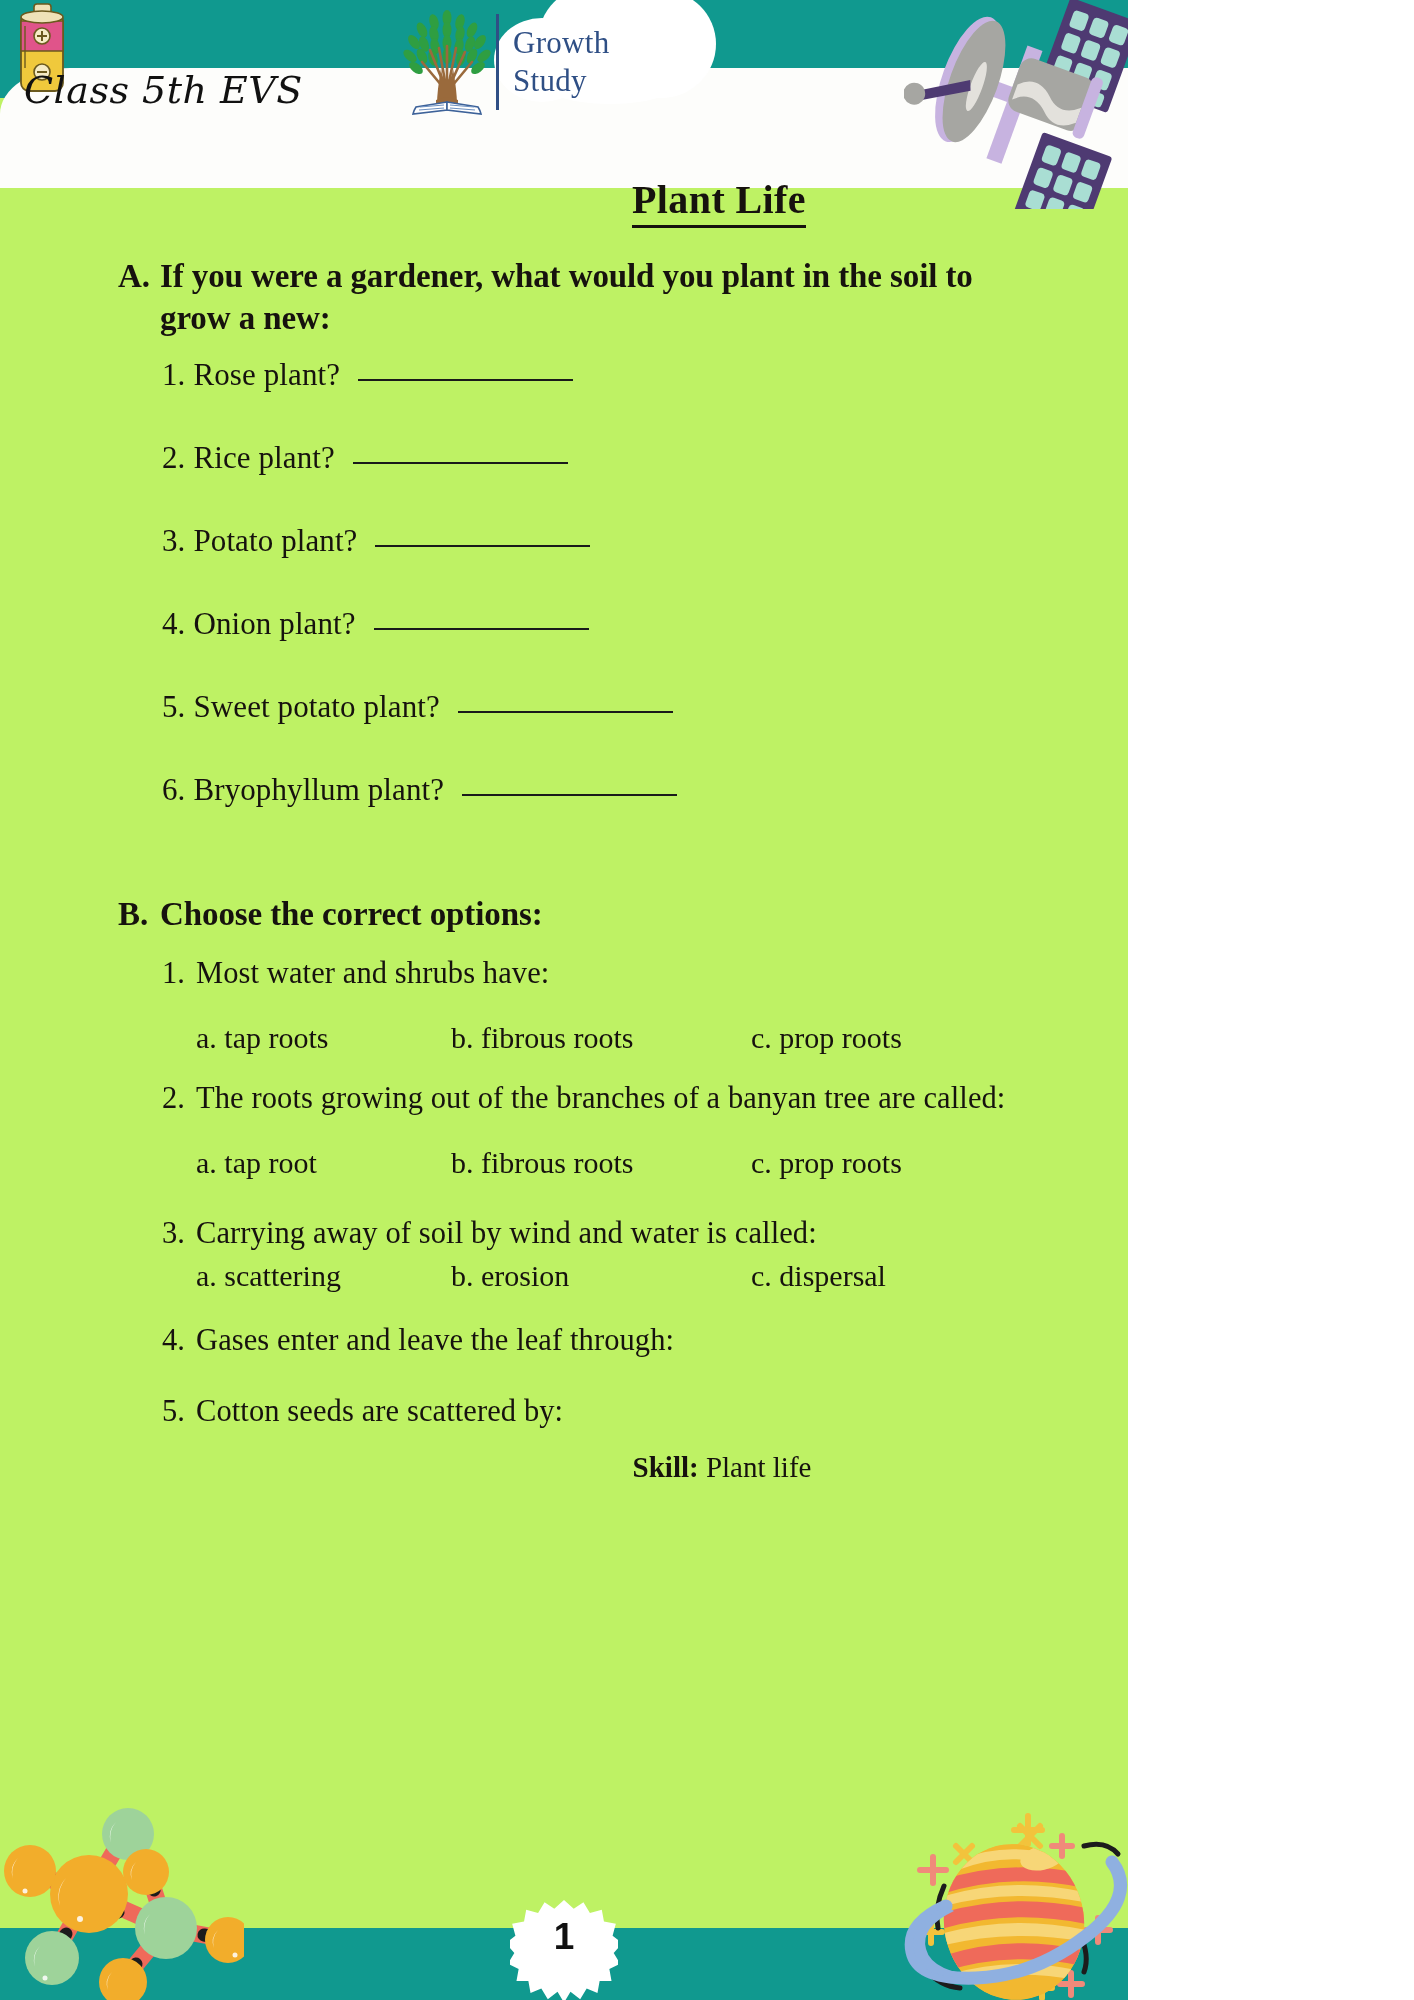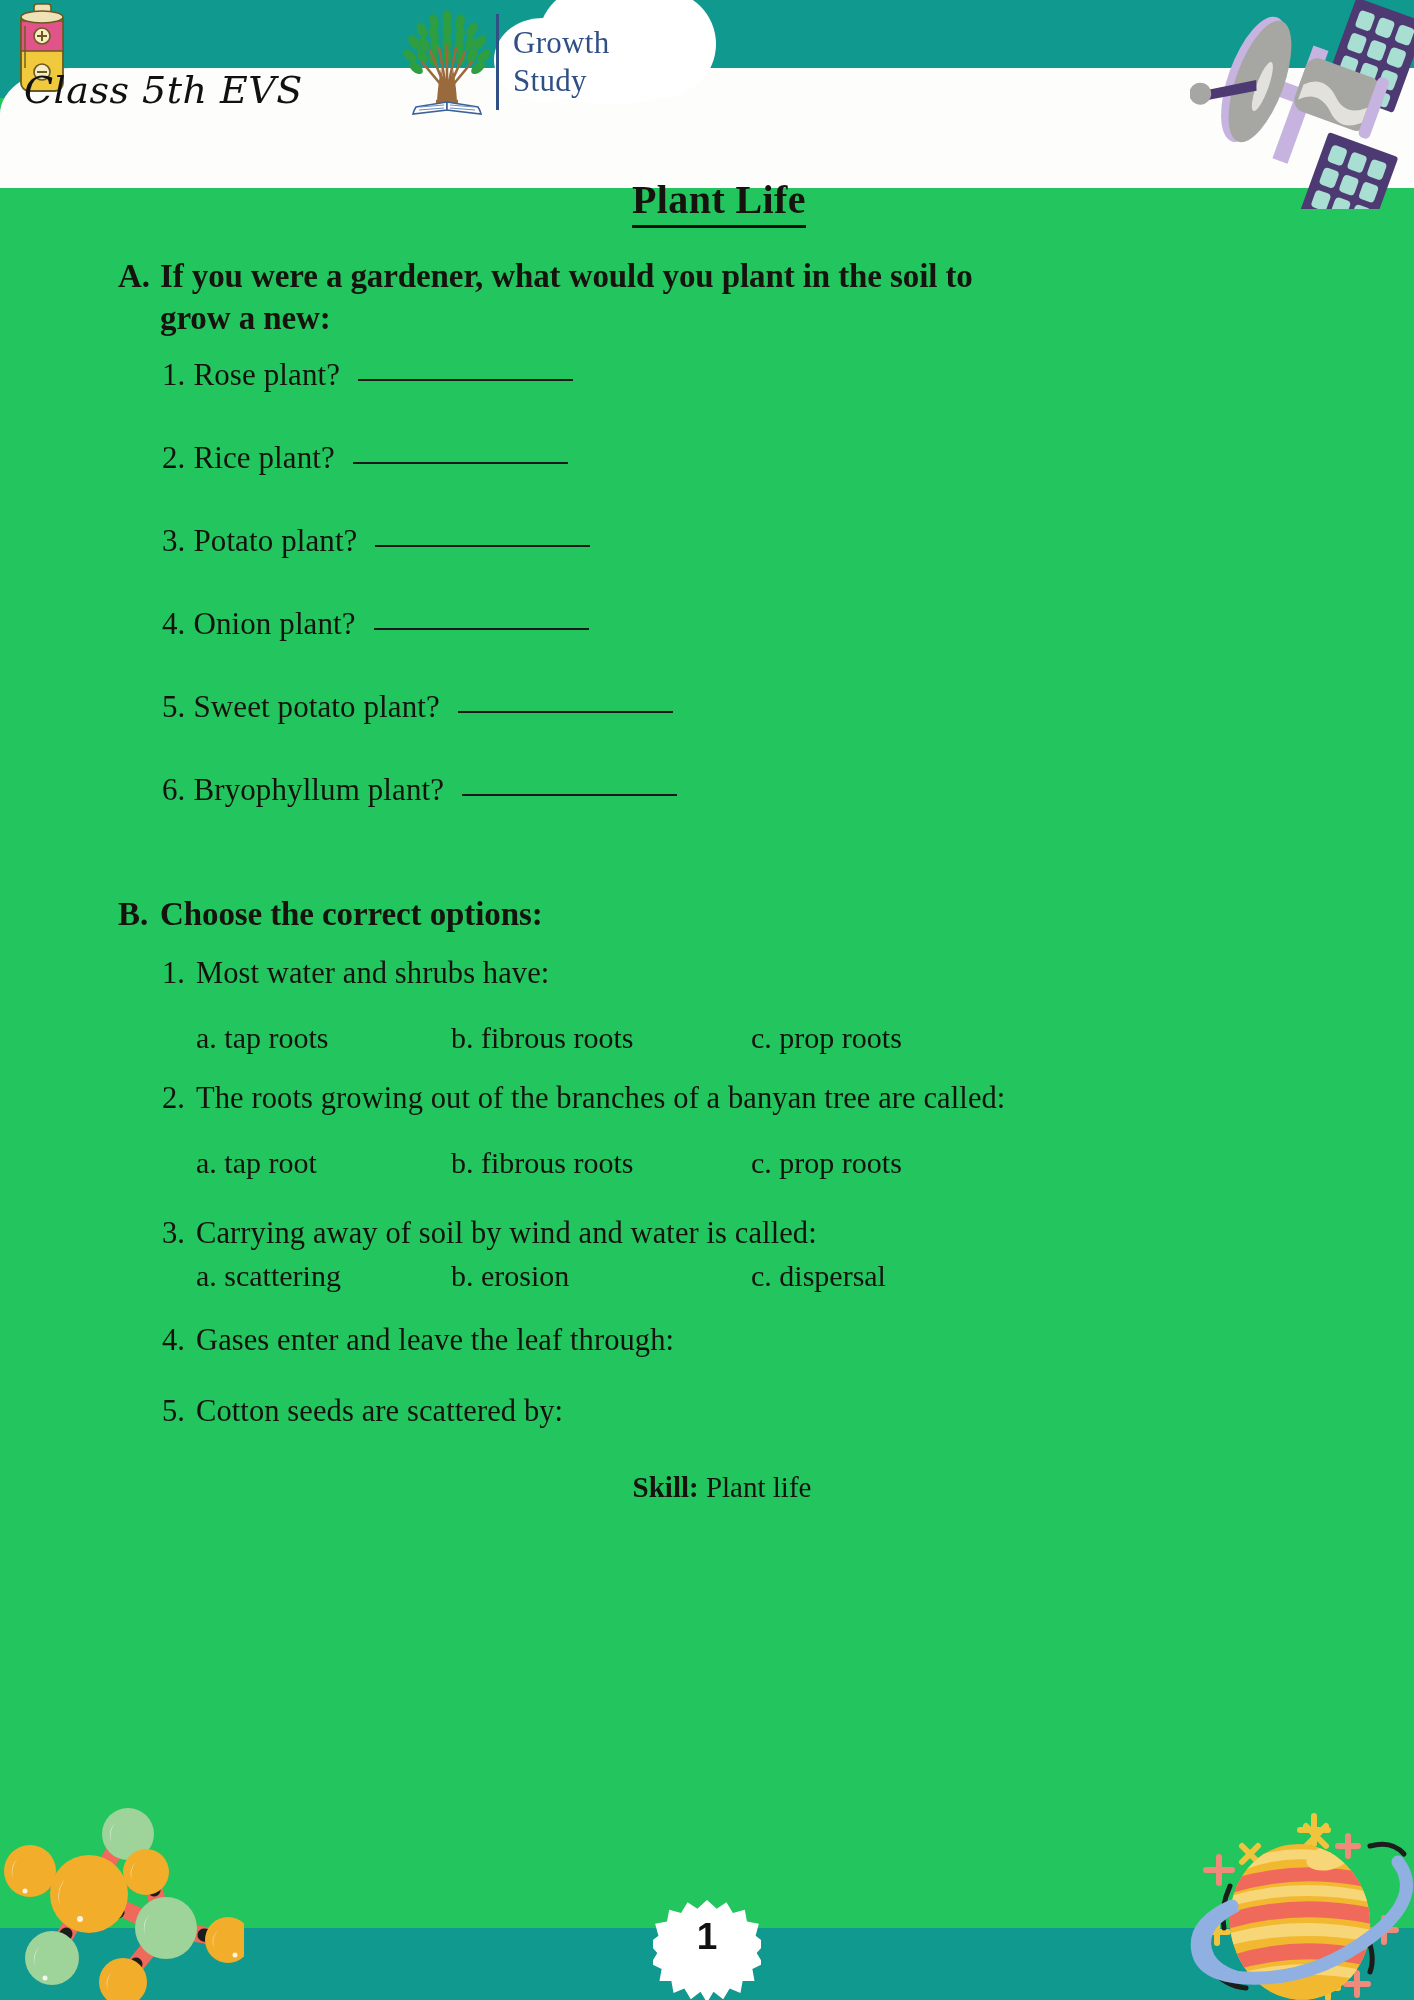--- a/index.html
+++ b/index.html
@@ -5,23 +5,23 @@
   html, body {
     margin: 0;
     padding: 0;
     background: #ffffff;
   }
   body {
     font-family: "Liberation Serif", serif;
   }
   #page {
     position: relative;
-    width: 1414px;
+    width: 1128px;
     height: 2000px;
-    background: #22c55e;
+    background: #bef264;
     overflow: hidden;
   }
 
   
   .header-band {
     position: absolute;
     top: 0; left: 0;
     width: 1414px;
     height: 98px;
     background: #10998f;
@@ -187,21 +187,21 @@
   }
   .mcq-opts .opt { flex: none; }
   .opt-a { width: 255px; }
   .opt-b { width: 300px; }
   .opt-c { width: 250px; }
   .gap-lg { margin-top: 30px; }
   .gap-sm { margin-top: 8px; }
 
   
   .skill-line {
-    margin-top: 42px;
+    margin-top: 22px;
     text-align: center;
     font-family: "Liberation Serif", serif;
     font-size: 29px;
     padding-left: 30px;
   }
   .skill-line b { font-weight: bold; }
 
   
   .footer-band {
     position: absolute;

